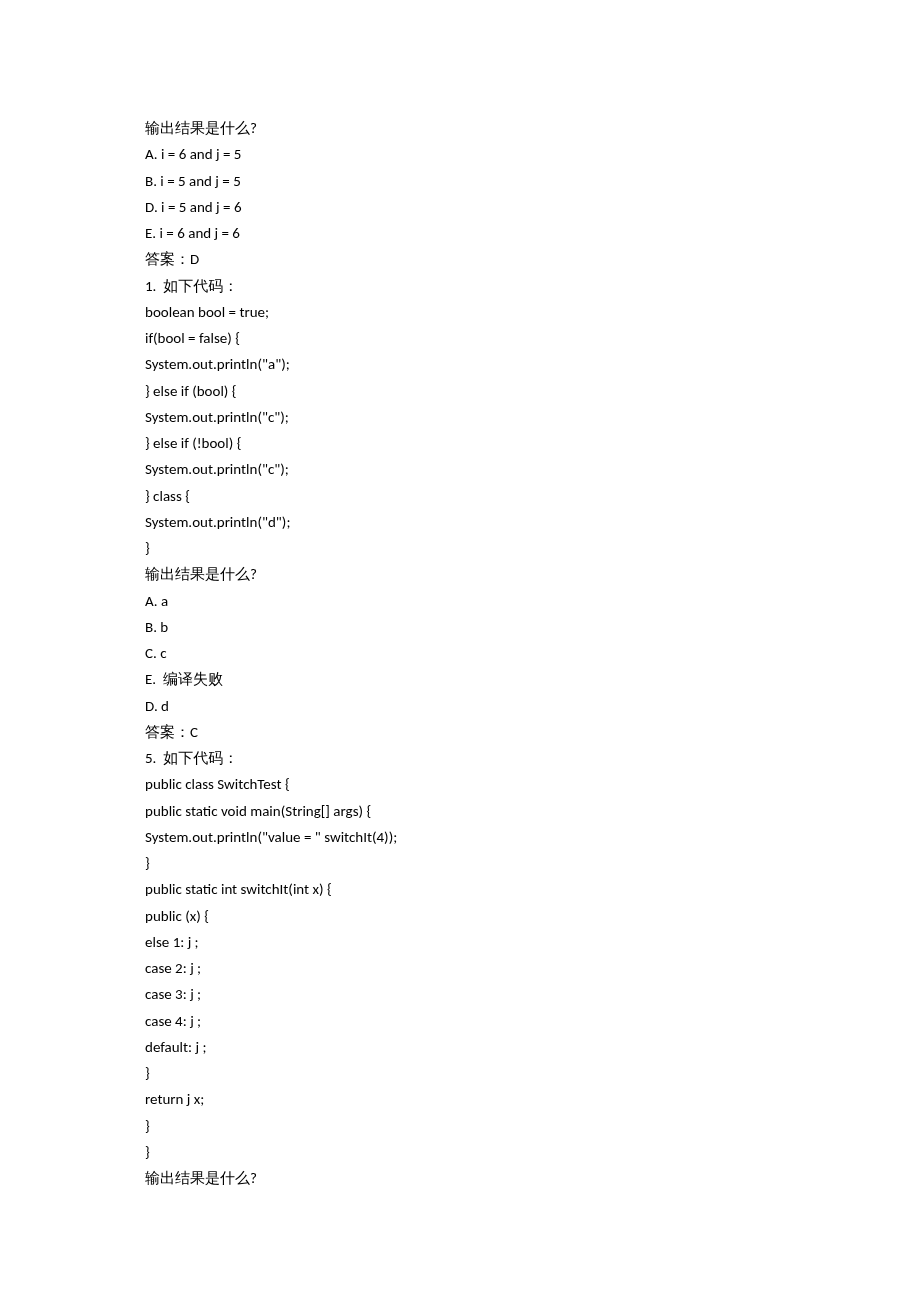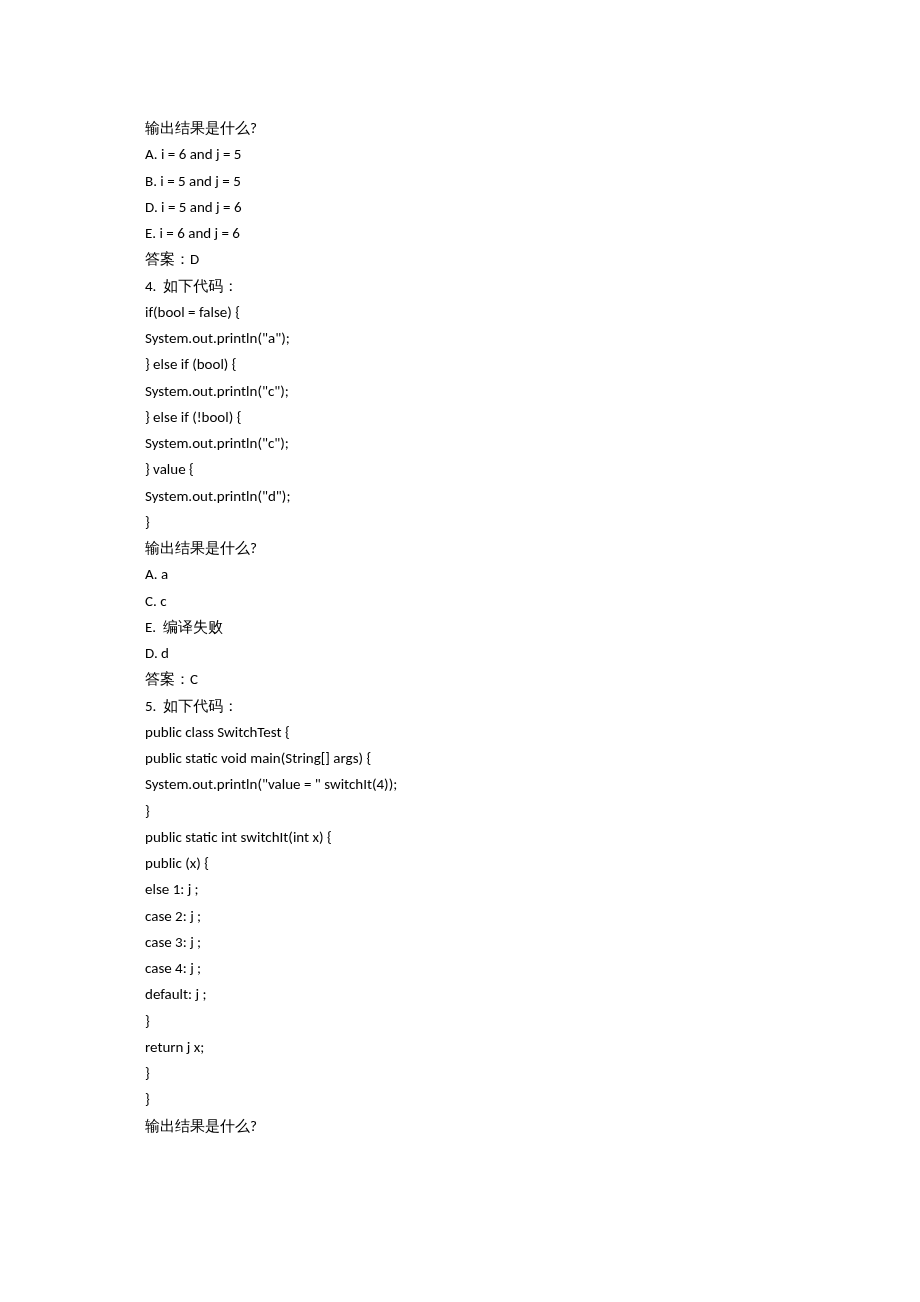--- a/index.html
+++ b/index.html
@@ -26,32 +26,34 @@
 <body>
 
 <div class="page">
   <div id="body-lines">
       <span class="line">输出结果是什么?</span>
       <span class="line">A. i = 6 and j = 5</span>
       <span class="line">B. i = 5 and j = 5</span>
       <span class="line">D. i = 5 and j = 6</span>
       <span class="line">E. i = 6 and j = 6</span>
       <span class="line">答案：D</span>
-      <span class="line">4.  如下代码：</span>
+      <span class="line">1.  如下代码：</span>
+      <span class="line">boolean bool = true;</span>
       <span class="line">if(bool = false) {</span>
       <span class="line">System.out.println("a");</span>
       <span class="line">} else if (bool) {</span>
       <span class="line">System.out.println("c");</span>
       <span class="line">} else if (!bool) {</span>
       <span class="line">System.out.println("c");</span>
-      <span class="line">} value {</span>
+      <span class="line">} class {</span>
       <span class="line">System.out.println("d");</span>
       <span class="line">}</span>
       <span class="line">输出结果是什么?</span>
       <span class="line">A. a</span>
+      <span class="line">B. b</span>
       <span class="line">C. c</span>
       <span class="line">E.  编译失败</span>
       <span class="line">D. d</span>
       <span class="line">答案：C</span>
       <span class="line">5.  如下代码：</span>
       <span class="line">public class SwitchTest {</span>
       <span class="line">public static void main(String[] args) {</span>
       <span class="line">System.out.println("value = " switchIt(4));</span>
       <span class="line">}</span>
       <span class="line">public static int switchIt(int x) {</span>

